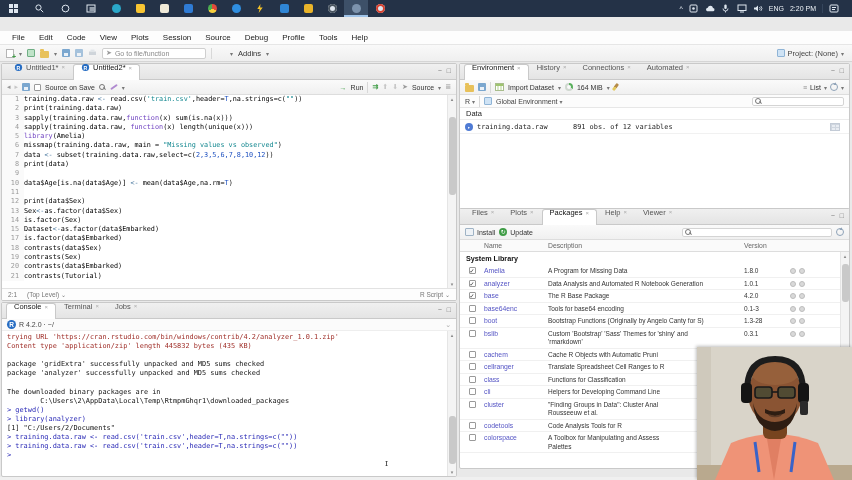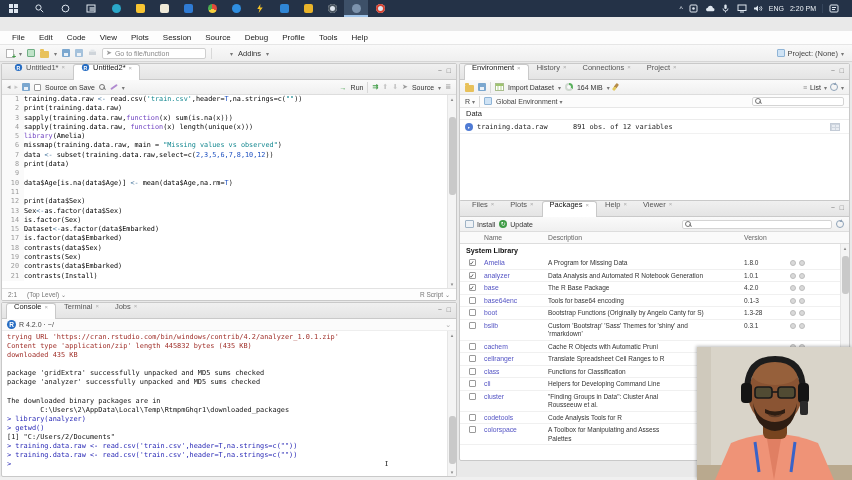--- a/index.html
+++ b/index.html
@@ -89,21 +89,21 @@
   .env-section{height:12px;display:flex;align-items:center;padding:0 6px;font-size:7.5px;color:#222;border-bottom:1px solid #ececec}
   .env-obj{height:14px;display:flex;align-items:center;gap:4px;padding:0 5px;border-bottom:1px solid #f1f1f1;
     font-family:"DejaVu Sans Mono",monospace;font-size:6.9px;color:#222}
   .blue-play{width:8px;height:8px;border-radius:50%;background:#4f7bd4;color:#fff;font-size:5px;
     display:inline-flex;align-items:center;justify-content:center}
   .grid-ico{margin-left:auto;width:10px;height:8px;background:
     linear-gradient(#cfd6df 1px,transparent 1px) 0 0/10px 3px,
     linear-gradient(90deg,#cfd6df 1px,transparent 1px) 0 0/4px 8px,#e8ecf2;border:1px solid #c3cbd6}
 
   
-  #pkg-pane{left:459px;top:200px;width:391px;height:261px}
+  #pkg-pane{left:459px;top:208px;width:391px;height:261px}
   .pkg-toolbar-btn{display:flex;align-items:center;gap:3px;color:#333}
   .colhdr{height:12px;display:flex;align-items:center;font-size:6.8px;color:#666;
     border-bottom:1px solid #ddd;background:#fafafa}
   .col-name{width:88px;padding-left:24px}.col-desc{width:196px}.col-ver{width:46px}
   .pkg-list{position:relative;height:calc(100% - 44px);overflow:hidden}
   .pkg-section{height:13px;display:flex;align-items:center;padding-left:6px;font-weight:bold;font-size:7.2px;color:#111}
   .pkg-row{display:flex;align-items:flex-start;border-bottom:1px solid #f0f0f0;padding:2px 0 1px}
   .pkg-chk{width:24px;flex:none;display:flex;justify-content:center}
   .chk{width:7px;height:7px;border:1px solid #9a9a9a;border-radius:1px;background:#fff;
     font-size:6px;line-height:6px;text-align:center;color:#222}
@@ -366,21 +366,21 @@
         <div class="cl"><span class="ln">10</span><span class="ct"><span class="tok-t">data$Age[is.na(data$Age)] </span><span class="tok-o">&lt;- </span><span class="tok-t">mean(data$Age,na.rm=</span><span class="tok-n">T</span><span class="tok-t">)</span></span></div>
         <div class="cl"><span class="ln">11</span><span class="ct">&nbsp;</span></div>
         <div class="cl"><span class="ln">12</span><span class="ct"><span class="tok-t">print(data$Sex)</span></span></div>
         <div class="cl"><span class="ln">13</span><span class="ct"><span class="tok-t">Sex</span><span class="tok-o">&lt;-</span><span class="tok-t">as.factor(data$Sex)</span></span></div>
         <div class="cl"><span class="ln">14</span><span class="ct"><span class="tok-t">is.factor(Sex)</span></span></div>
         <div class="cl"><span class="ln">15</span><span class="ct"><span class="tok-t">Dataset</span><span class="tok-o">&lt;-</span><span class="tok-t">as.factor(data$Embarked)</span></span></div>
         <div class="cl"><span class="ln">17</span><span class="ct"><span class="tok-t">is.factor(data$Embarked)</span></span></div>
         <div class="cl"><span class="ln">18</span><span class="ct"><span class="tok-t">contrasts(data$Sex)</span></span></div>
         <div class="cl"><span class="ln">19</span><span class="ct"><span class="tok-t">contrasts(Sex)</span></span></div>
         <div class="cl"><span class="ln">20</span><span class="ct"><span class="tok-t">contrasts(data$Embarked)</span></span></div>
-        <div class="cl"><span class="ln">21</span><span class="ct"><span class="tok-t">contrasts(Install)</span></span></div>
+        <div class="cl"><span class="ln">21</span><span class="ct"><span class="tok-t">contrasts(Tutorial)</span></span></div>
         <div class="vscroll">
         <span style="margin-top:1px">▴</span>
         <span class="vthumb" style="top:22px;height:78px"></span>
         <span style="position:absolute;bottom:1px">▾</span>
       </div>
     </div>
     <div class="statusbar">
       <span>2:1</span>
       <span><span>(Top Level)</span> <span class="caret">⌄</span></span>
       <span class="right"><span>R Script</span> <span class="caret">⌄</span></span>
@@ -407,29 +407,28 @@
         </span>
     </div>
     <div class="console-hdr">
       <span class="r-badge">R</span>
       <span>R 4.2.0 · ~/</span>
       <span style="margin-left:auto;color:#aaa">⌄</span>
     </div>
     <div class="console-body" id="console-body">
       <div class="co c-r">trying URL 'https://cran.rstudio.com/bin/windows/contrib/4.2/analyzer_1.0.1.zip'</div>
         <div class="co c-r">Content type 'application/zip' length 445832 bytes (435 KB)</div>
-        <div class="co c-r">downloaded 435 KB</div>
         <div class="co c-t">&nbsp;</div>
         <div class="co c-t">package 'gridExtra' successfully unpacked and MD5 sums checked</div>
         <div class="co c-t">package 'analyzer' successfully unpacked and MD5 sums checked</div>
         <div class="co c-t">&nbsp;</div>
         <div class="co c-t">The downloaded binary packages are in</div>
         <div class="co c-t">        C:\Users\2\AppData\Local\Temp\RtmpmGhqr1\downloaded_packages</div>
+        <div class="co c-b">&gt; getwd()</div>
         <div class="co c-b">&gt; library(analyzer)</div>
-        <div class="co c-b">&gt; getwd()</div>
         <div class="co c-t">[1] "C:/Users/2/Documents"</div>
         <div class="co c-b">&gt; training.data.raw &lt;- read.csv('train.csv',header=T,na.strings=c(""))</div>
         <div class="co c-b">&gt; training.data.raw &lt;- read.csv('train.csv',header=T,na.strings=c(""))</div>
         <div class="co c-b">&gt;</div>
         <div class="vscroll">
         <span style="margin-top:1px">▴</span>
         <span class="vthumb" style="bottom:12px;height:48px"></span>
         <span style="position:absolute;bottom:1px">▾</span>
       </div>
       <span class="ibeam">I</span>
@@ -444,21 +443,21 @@
         </span>
         <span class="ptab">
           <span>History</span>
           <span class="tab-x">×</span>
         </span>
         <span class="ptab">
           <span>Connections</span>
           <span class="tab-x">×</span>
         </span>
         <span class="ptab">
-          <span>Project</span>
+          <span>Automated</span>
           <span class="tab-x">×</span>
         </span>
         <span class="pane-winbtns">
           <span>−</span>
           <span>□</span>
         </span>
     </div>
     <div class="ptoolbar">
       <span class="i i-folder"></span>
       <span class="i i-save"></span>

